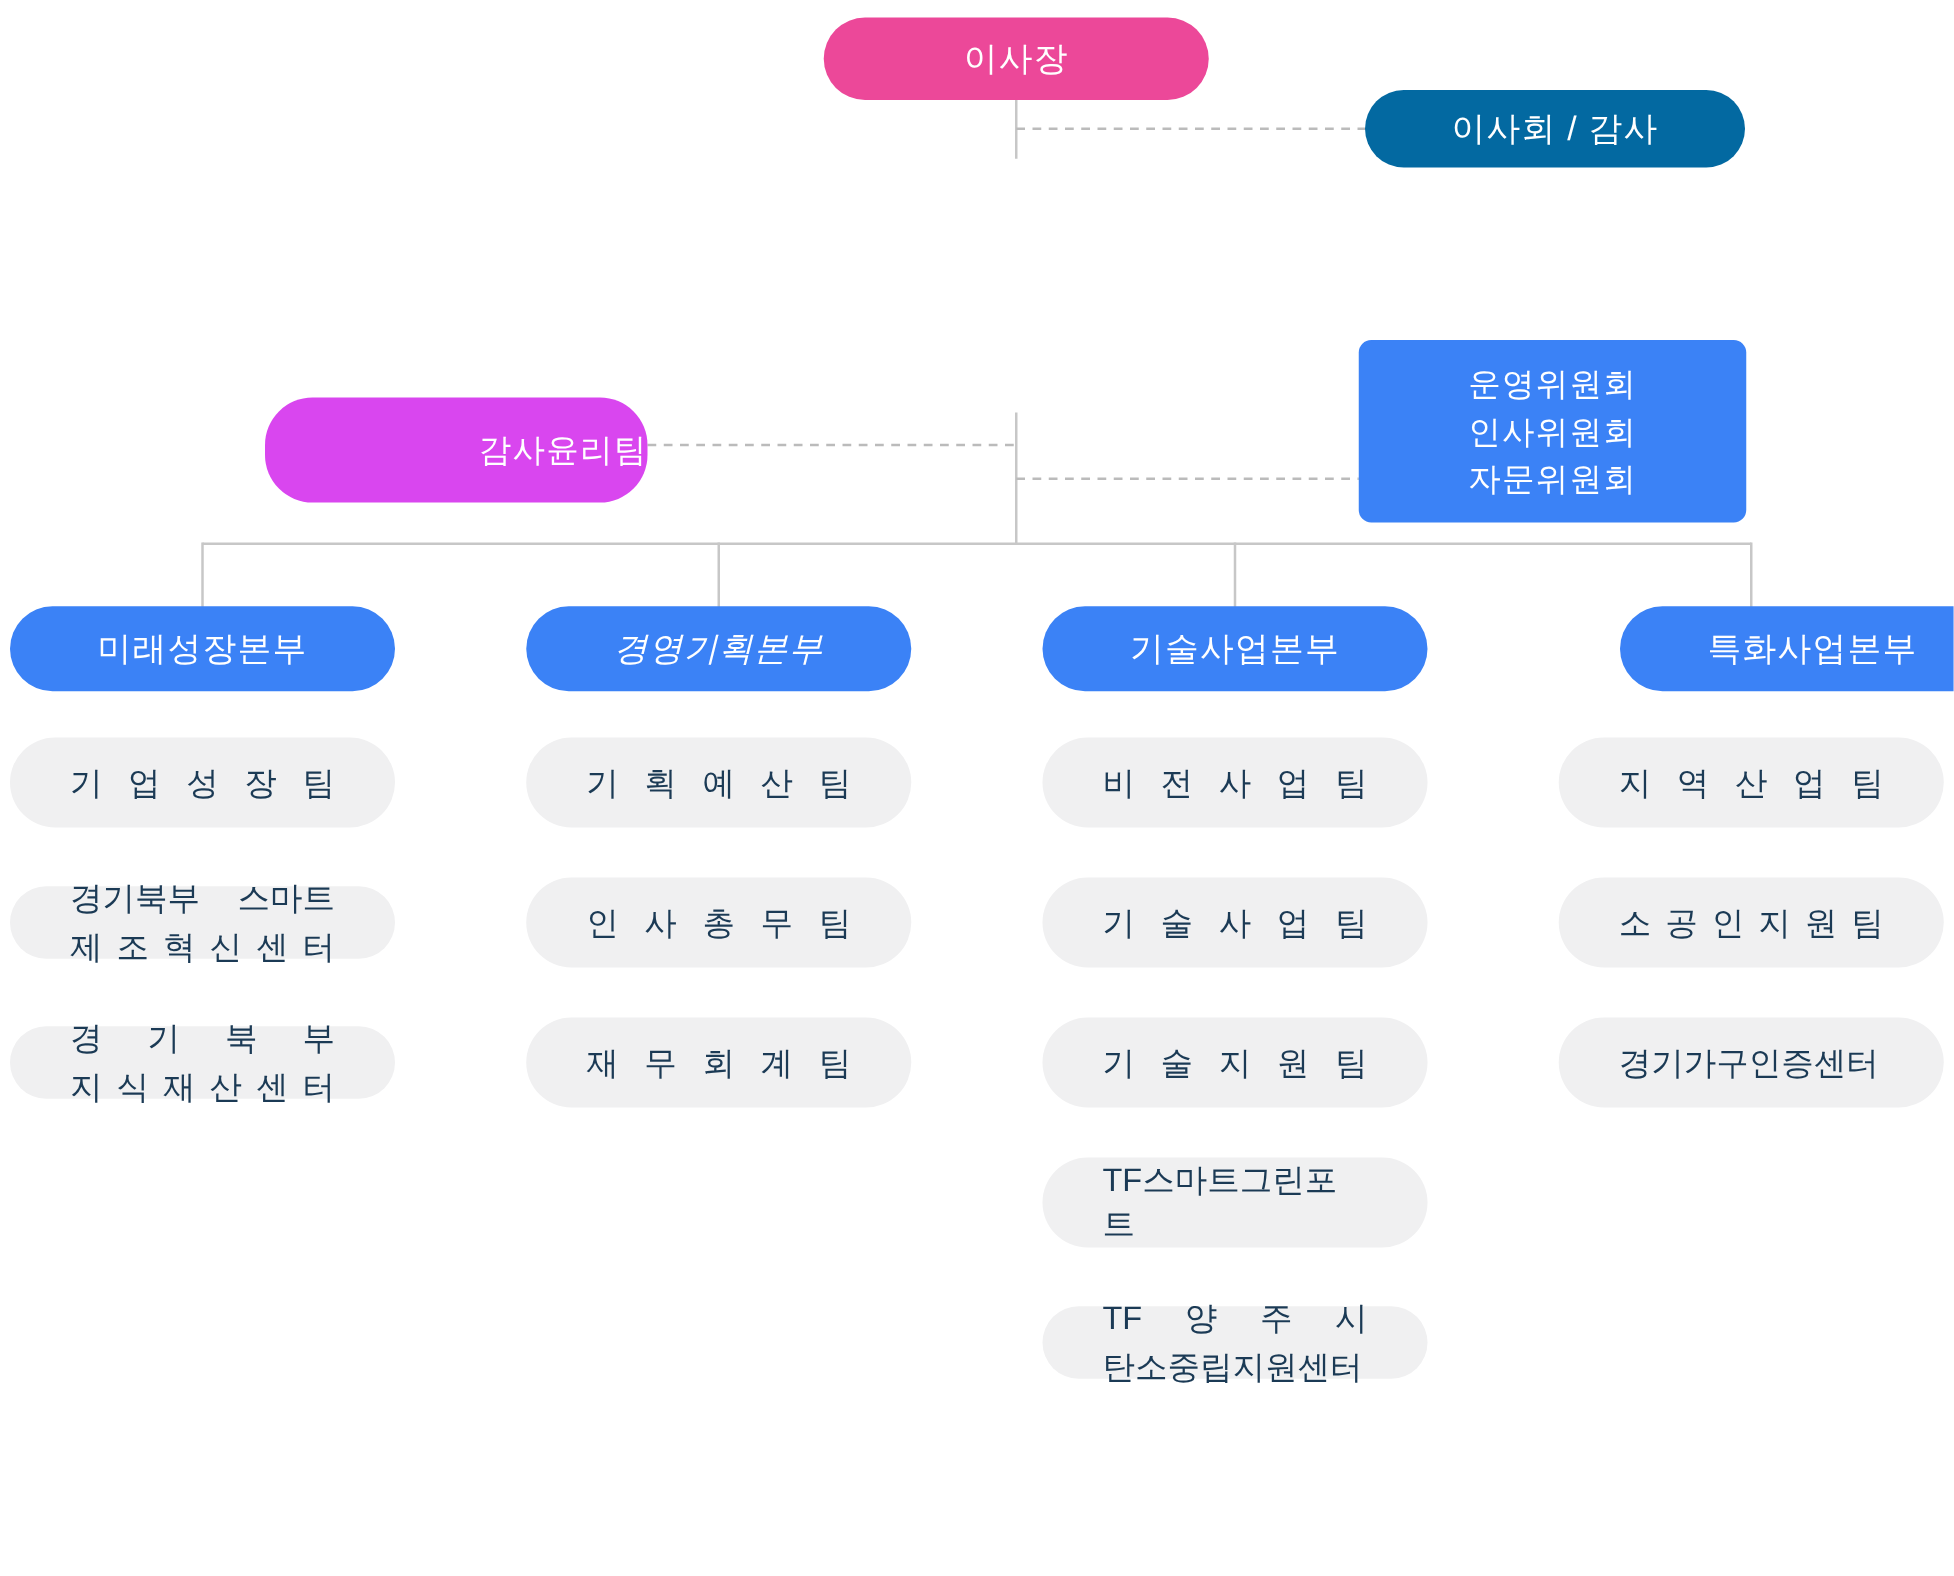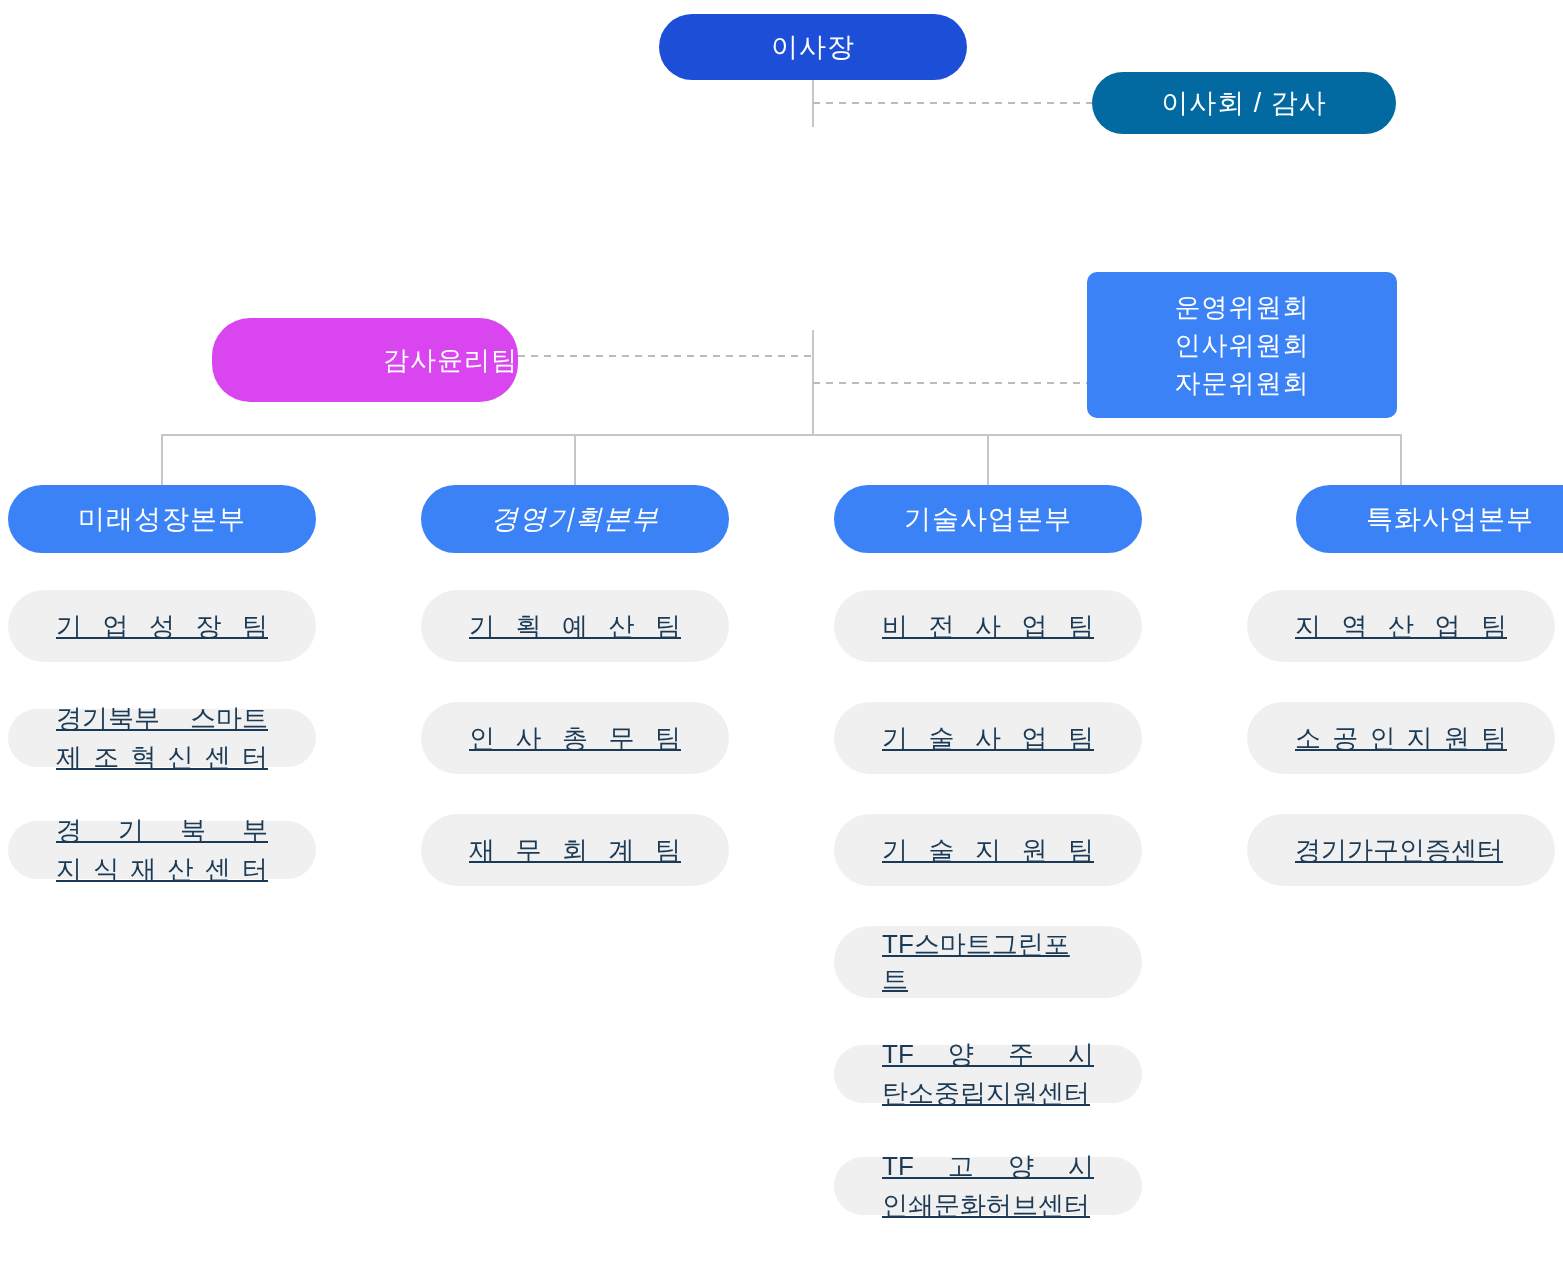--- a/index.html
+++ b/index.html
@@ -6,21 +6,21 @@
   .canvas{
     position:relative;width:1563px;height:1261px;background:#fff;overflow:hidden;
     font-family:"Liberation Sans","DejaVu Sans",sans-serif;
   }
   .abs{position:absolute;}
   svg.lines{position:absolute;left:0;top:0;z-index:0;pointer-events:none;}
   .node{z-index:1;display:flex;align-items:center;justify-content:center;box-sizing:border-box;}
 
   .pill-chairman{
     left:659px;top:14px;width:308px;height:66px;border-radius:33px;
-    background:#1d4ed8;color:#fff;font-size:27px;font-weight:500;letter-spacing:1px;
+    background:#ec4899;color:#fff;font-size:27px;font-weight:500;letter-spacing:1px;
   }
   .pill-board{
     left:1092px;top:72px;width:304px;height:62px;border-radius:31px;
     background:#0369a1;color:#fff;font-size:27px;font-weight:500;letter-spacing:1px;
   }
   .circle-director{
     left:709px;top:124px;width:208px;height:208px;border-radius:50%;
     background:#0B66AD;color:#fff;overflow:hidden;
     display:flex;align-items:flex-start;justify-content:center;
   }
@@ -39,21 +39,21 @@
     top:485px;width:308px;height:68px;border-radius:34px;
     background:#3b82f6;color:#fff;font-size:27px;font-weight:500;letter-spacing:1px;
   }
   .div-0{left:8px;} .div-1{left:421px;font-style:italic;} .div-2{left:834px;} .div-3{left:1296px;}
 
   .team-col{position:absolute;top:570px;width:308px;z-index:1;}
   .slot{height:112px;display:flex;align-items:center;}
   .team-pill{
     width:100%;background:#F0F0F1;border-radius:41px;height:72px;
     display:flex;flex-direction:column;align-items:center;justify-content:center;
-    color:#1B3A55;font-size:26px;font-weight:500;text-decoration:underline;
+    color:#1B3A55;font-size:26px;font-weight:500;
   }
   .team-pill.two{height:58px;line-height:39px;}
   .tline{width:212px;text-align:justify;text-align-last:justify;-moz-text-align-last:justify;}
 </style>
 </head>
 <body>
 
 <div class="canvas">
 
   <svg class="lines" width="1563" height="1261">
@@ -162,26 +162,20 @@
           <div class="team-pill">
             <div class="tline">TF스마트그린포트</div>
           </div>
         </div>
         <div class="slot">
           <div class="team-pill two">
             <div class="tline">TF 양 주 시</div>
             <div class="tline">탄소중립지원센터</div>
           </div>
         </div>
-        <div class="slot">
-          <div class="team-pill two">
-            <div class="tline">TF 고 양 시</div>
-            <div class="tline">인쇄문화허브센터</div>
-          </div>
-        </div>
       </div>
       <div class="team-col" style="left: 1247px;">
         <div class="slot">
           <div class="team-pill">
             <div class="tline">지 역 산 업 팀</div>
           </div>
         </div>
         <div class="slot">
           <div class="team-pill">
             <div class="tline">소 공 인 지 원 팀</div>

